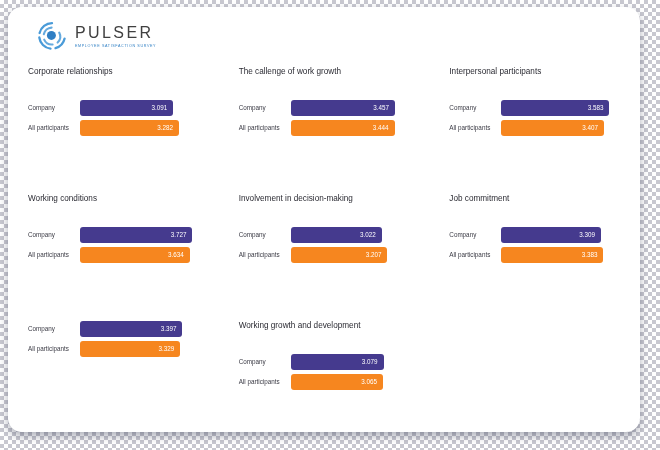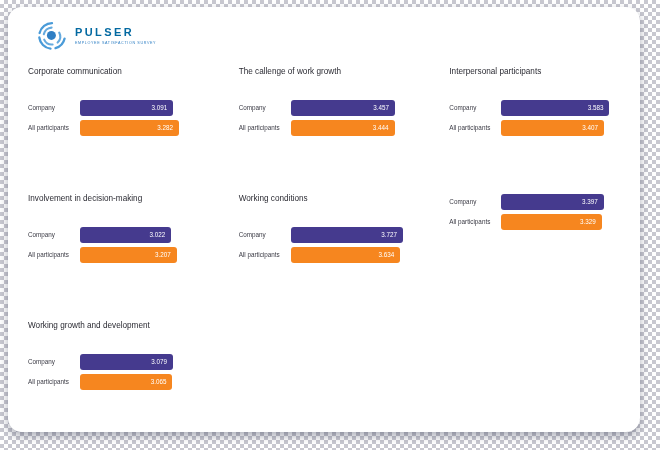--- a/index.html
+++ b/index.html
@@ -45,24 +45,24 @@
     height: 32px;
     flex: 0 0 32px;
   }
   .logo-text {
     display: flex;
     flex-direction: column;
     justify-content: center;
     padding-top: 1px;
   }
   .logo-word {
-    font-size: 11px;
-    font-weight: bold;
+    font-size: 16px;
+    font-weight: normal;
     letter-spacing: 2.4px;
-    color: #0369a1;
+    color: #404040;
     line-height: 1.05;
   }
   .logo-tag {
     font-size: 3.7px;
     letter-spacing: 0.62px;
     color: #2f7fc4;
     line-height: 1.25;
     margin-top: 2px;
     white-space: nowrap;
   }
@@ -149,21 +149,21 @@
     </span>
     <span class="logo-text">
       <span class="logo-word">PULSER</span>
       <span class="logo-tag">EMPLOYEE SATISFACTION SURVEY</span>
     </span>
   </div>
 
   <div class="grid">
 
     <div class="card">
-      <div class="card-title">Corporate communication</div>
+      <div class="card-title">Corporate relationships</div>
       <div class="row">
         <span class="row-label">Company</span>
         <span class="bar-track">
           <span class="bar bar-company" style="width:77.3%">
             <span class="bar-value">3.091</span>
           </span>
         </span>
       </div>
       <div class="row">
         <span class="row-label">All participants</span>
@@ -210,59 +210,78 @@
         <span class="row-label">All participants</span>
         <span class="bar-track">
           <span class="bar bar-all" style="width:85.2%">
             <span class="bar-value">3.407</span>
           </span>
         </span>
       </div>
     </div>
 
     <div class="card">
+      <div class="card-title">Working conditions</div>
+      <div class="row">
+        <span class="row-label">Company</span>
+        <span class="bar-track">
+          <span class="bar bar-company" style="width:93.2%">
+            <span class="bar-value">3.727</span>
+          </span>
+        </span>
+      </div>
+      <div class="row">
+        <span class="row-label">All participants</span>
+        <span class="bar-track">
+          <span class="bar bar-all" style="width:90.9%">
+            <span class="bar-value">3.634</span>
+          </span>
+        </span>
+      </div>
+    </div>
+
+    <div class="card">
       <div class="card-title">Involvement in decision-making</div>
       <div class="row">
         <span class="row-label">Company</span>
         <span class="bar-track">
           <span class="bar bar-company" style="width:75.6%">
             <span class="bar-value">3.022</span>
           </span>
         </span>
       </div>
       <div class="row">
         <span class="row-label">All participants</span>
         <span class="bar-track">
           <span class="bar bar-all" style="width:80.2%">
             <span class="bar-value">3.207</span>
           </span>
         </span>
       </div>
     </div>
 
     <div class="card">
-      <div class="card-title">Working conditions</div>
-      <div class="row">
-        <span class="row-label">Company</span>
-        <span class="bar-track">
-          <span class="bar bar-company" style="width:93.2%">
-            <span class="bar-value">3.727</span>
-          </span>
-        </span>
-      </div>
-      <div class="row">
-        <span class="row-label">All participants</span>
-        <span class="bar-track">
-          <span class="bar bar-all" style="width:90.9%">
-            <span class="bar-value">3.634</span>
-          </span>
-        </span>
-      </div>
-    </div>
-
+      <div class="card-title">Job commitment</div>
+      <div class="row">
+        <span class="row-label">Company</span>
+        <span class="bar-track">
+          <span class="bar bar-company" style="width:82.7%">
+            <span class="bar-value">3.309</span>
+          </span>
+        </span>
+      </div>
+      <div class="row">
+        <span class="row-label">All participants</span>
+        <span class="bar-track">
+          <span class="bar bar-all" style="width:84.6%">
+            <span class="bar-value">3.383</span>
+          </span>
+        </span>
+      </div>
+    </div>
 
     <div class="card">
       <div class="row">
         <span class="row-label">Company</span>
         <span class="bar-track">
           <span class="bar bar-company" style="width:84.9%">
             <span class="bar-value">3.397</span>
           </span>
         </span>
       </div>

